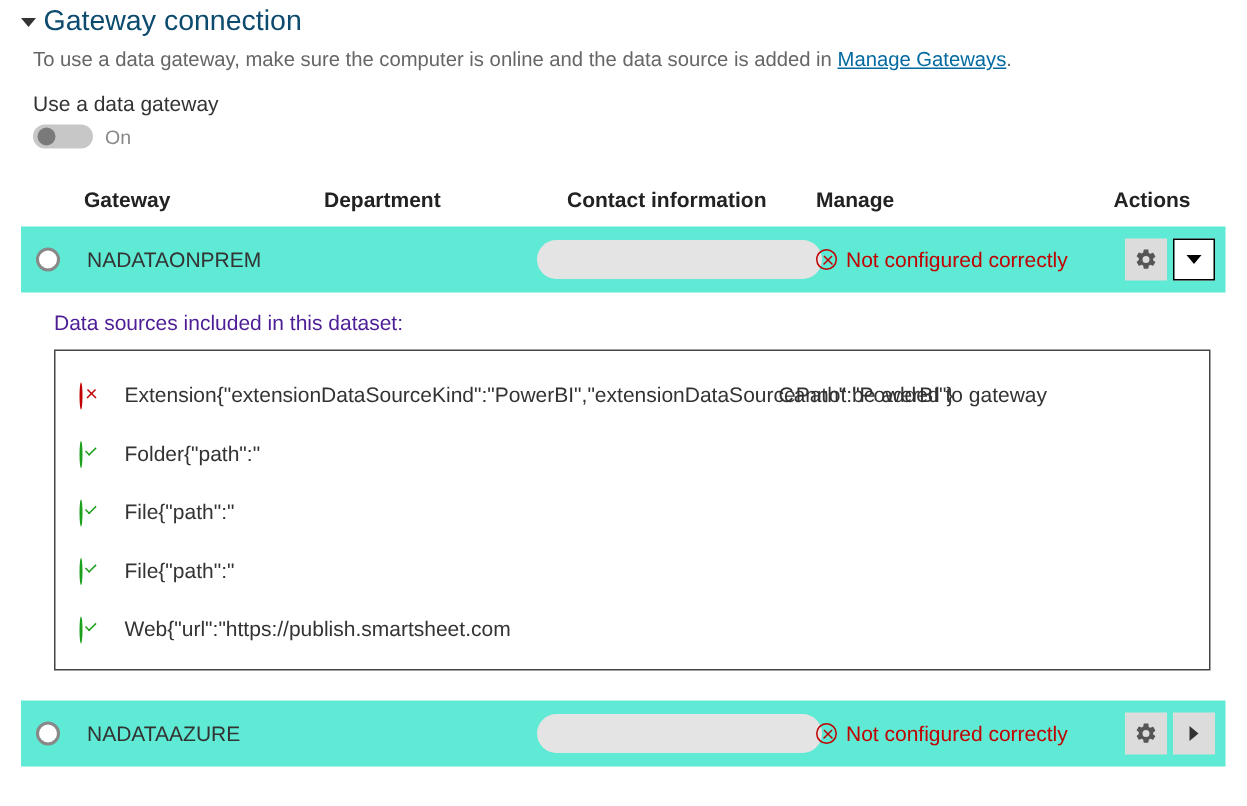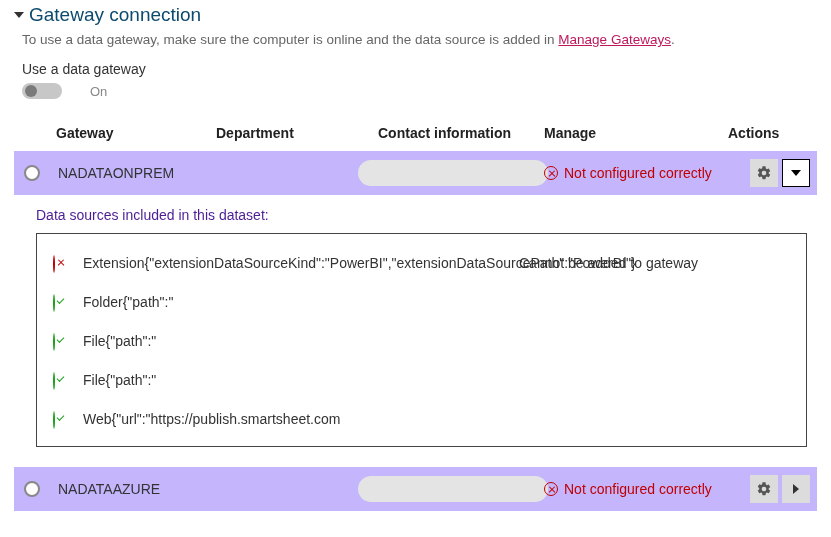--- a/index.html
+++ b/index.html
@@ -26,30 +26,30 @@
     border-left: 5px solid transparent;
     border-right: 5px solid transparent;
     border-top: 6px solid #333;
     margin-right: 3px;
   }
   .help-text {
     padding: 4px 14px 12px 22px;
     color: #666;
     font-size: 13.5px;
   }
-  .help-text a { color: #be185d; text-decoration: underline; cursor: pointer; }
+  .help-text a { color: #0369a1; text-decoration: underline; cursor: pointer; }
   .toggle-label {
     padding: 2px 14px 6px 22px;
     font-size: 14px;
     color: #333;
   }
   .toggle-row {
     display: flex;
     align-items: center;
-    gap: 28px;
+    gap: 8px;
     padding: 0 14px 16px 22px;
   }
   .toggle {
     width: 40px; height: 16px;
     background: #c7c7c7;
     border-radius: 10px;
     position: relative;
     cursor: pointer;
   }
   .toggle-knob {
@@ -66,21 +66,21 @@
     display: grid;
     grid-template-columns: 42px 160px 162px 166px 184px 86px;
     align-items: center;
   }
   .table-head {
     font-weight: 600;
     padding: 10px 0;
     color: #222;
   }
   .gw-row {
-    background: #c4b5fd;
+    background: #5eead4;
     min-height: 44px;
     padding: 6px 0;
     margin-bottom: 2px;
   }
   .radio {
     width: 16px; height: 16px;
     border: 2px solid #888;
     border-radius: 50%;
     margin-left: 10px;
     cursor: pointer;
@@ -210,21 +210,21 @@
   <span class="toggle-text">On</span>
 </div>
 
 <div class="table-wrap">
   <div class="table-head">
     <div></div>
     <div>Gateway</div>
     <div>Department</div>
     <div>Contact information</div>
     <div>Manage</div>
-    <div style="text-align:left;padding-right:6px;">Actions</div>
+    <div style="text-align:center;padding-right:6px;">Actions</div>
   </div>
 
   <div class="gw-row">
     <div>
         <div class="radio"></div>
       </div>
     <div class="gw-name">NADATAONPREM</div>
     <div></div>
     <div>
         <div class="dept-blur"></div>

